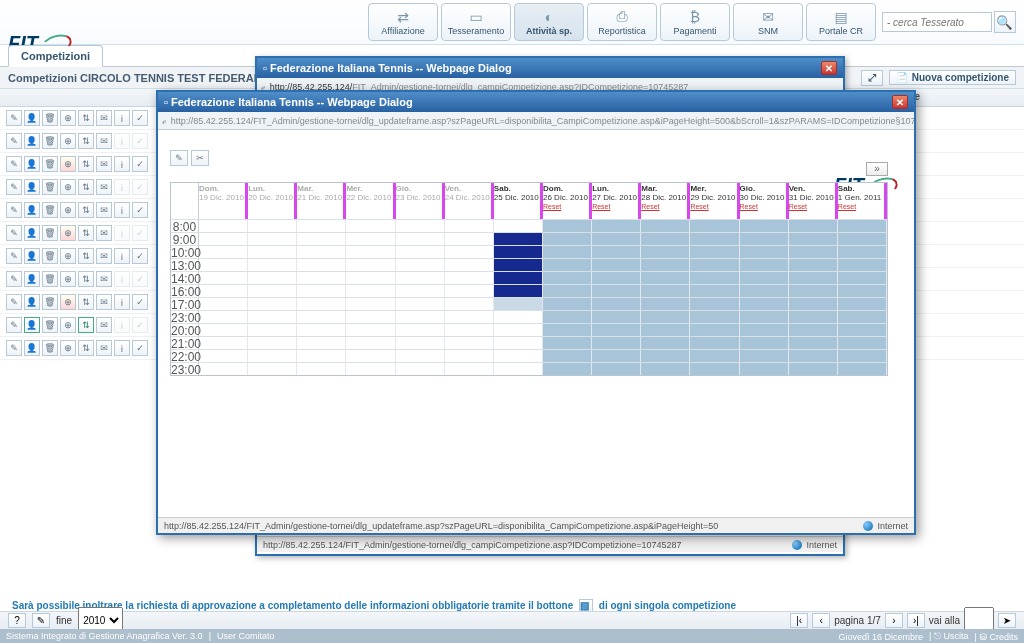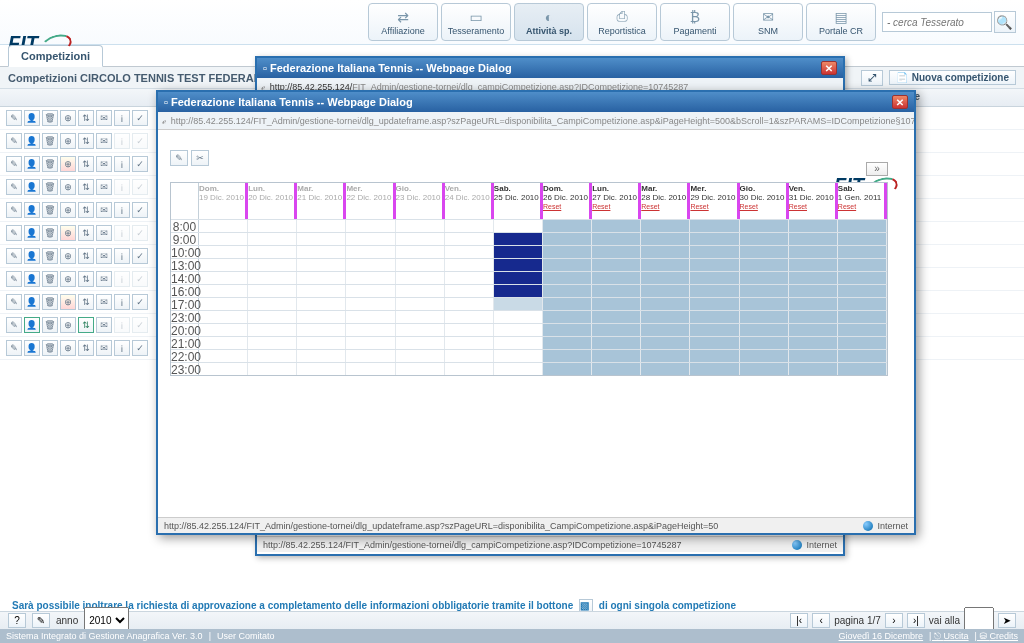--- a/index.html
+++ b/index.html
@@ -47,21 +47,21 @@
 .info-line .square { display:inline-block; width:14px; height:14px; background:linear-gradient(#fff,#eef3f7); border:1px solid #b7c9d7; vertical-align:middle; margin:0 3px; }
 
 
 .pager { position: absolute; bottom: 14px; left: 0; right: 0; height: 18px; background: linear-gradient(#f3f6f9,#e7edf3); border-top: 1px solid #cbd6df; display: flex; align-items: center; padding: 0 8px; font-size: 10px; gap: 6px; }
 .pager .small-btn { width: 18px; height: 15px; border: 1px solid #b7c9d7; background: linear-gradient(#fff,#ecf3f9); font-size: 10px; cursor: pointer; }
 .pager select, .pager input { height: 27px; font-size: 10px; }
 .pager .right { margin-left: auto; display: flex; align-items: center; gap: 4px; }
 
 
 .footer { position: absolute; bottom: 0; left: 0; right: 0; height: 14px; background: #adbecd; display: flex; align-items: center; padding: 0 6px; font-size: 9px; color: #fff; }
-.footer .right { margin-left: auto; display: flex; align-items: center; gap: 6px; text-decoration: underline; }
+.footer .right { margin-left: auto; display: flex; align-items: flex-end; gap: 6px; }
 
 
 .dialog-outer { position: absolute; top: 56px; left: 255px; width: 590px; height: 500px; border: 2px solid #2a6faf; box-shadow: 2px 2px 6px rgba(0,0,0,.3); background: #fff; }
 .titlebar { height: 20px; background: linear-gradient(#4f8ec9,#2861a2); color: #fff; font-size: 11px; font-weight: bold; display: flex; align-items: center; padding: 0 6px; }
 .titlebar-close { margin-left: auto; width: 16px; height: 14px; background: linear-gradient(#e86,#c33); border: 1px solid #933; color: #fff; font-size: 10px; display: flex; align-items: center; justify-content: center; cursor: pointer; border-radius: 2px; }
 .addrbar { height: 18px; background: #eef3f7; border-bottom: 1px solid #ccc; font-size: 9px; color: #888; padding: 2px 4px; overflow: hidden; white-space: nowrap; }
 .dialog-outer .status { position: absolute; bottom: 2px; left: 0; right: 0; height: 16px; background: #f0f0f0; border-top: 1px solid #ccc; font-size: 9px; color: #555; display: flex; align-items: center; padding: 0 6px; }
 .status .net { margin-left: auto; display: flex; align-items: center; gap: 4px; }
 .status .globe { width: 10px; height: 10px; background: radial-gradient(circle at 3px 3px, #8cf, #06a); border-radius: 50%; }
 
@@ -313,21 +313,21 @@
 
 <div class="info-line">
   <span>Sarà possibile inoltrare la richiesta di approvazione a completamento delle informazioni obbligatorie tramite il bottone</span>
   <span class="square">▧</span>
   <span>di ogni singola competizione</span>
 </div>
 
 <div class="pager">
   <button class="small-btn">?</button>
   <button class="small-btn">✎</button>
-  <span>anno</span>
+  <span>fine</span>
   <select><option>2010</option></select>
   <div class="right">
     <button class="small-btn">|‹</button>
     <button class="small-btn">‹</button>
     <span>pagina 1/7</span>
     <button class="small-btn">›</button>
     <button class="small-btn">›|</button>
     <span>vai alla</span>
     <input style="width: 30px;">
     <button class="small-btn">➤</button>

